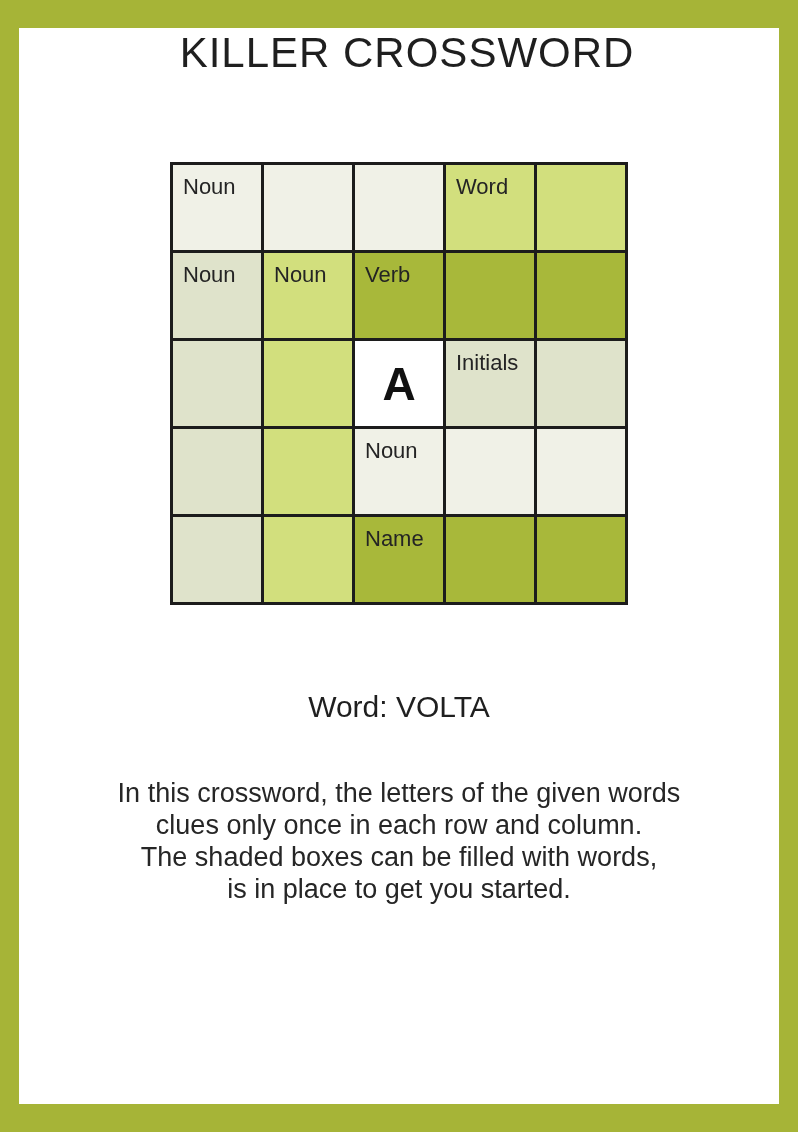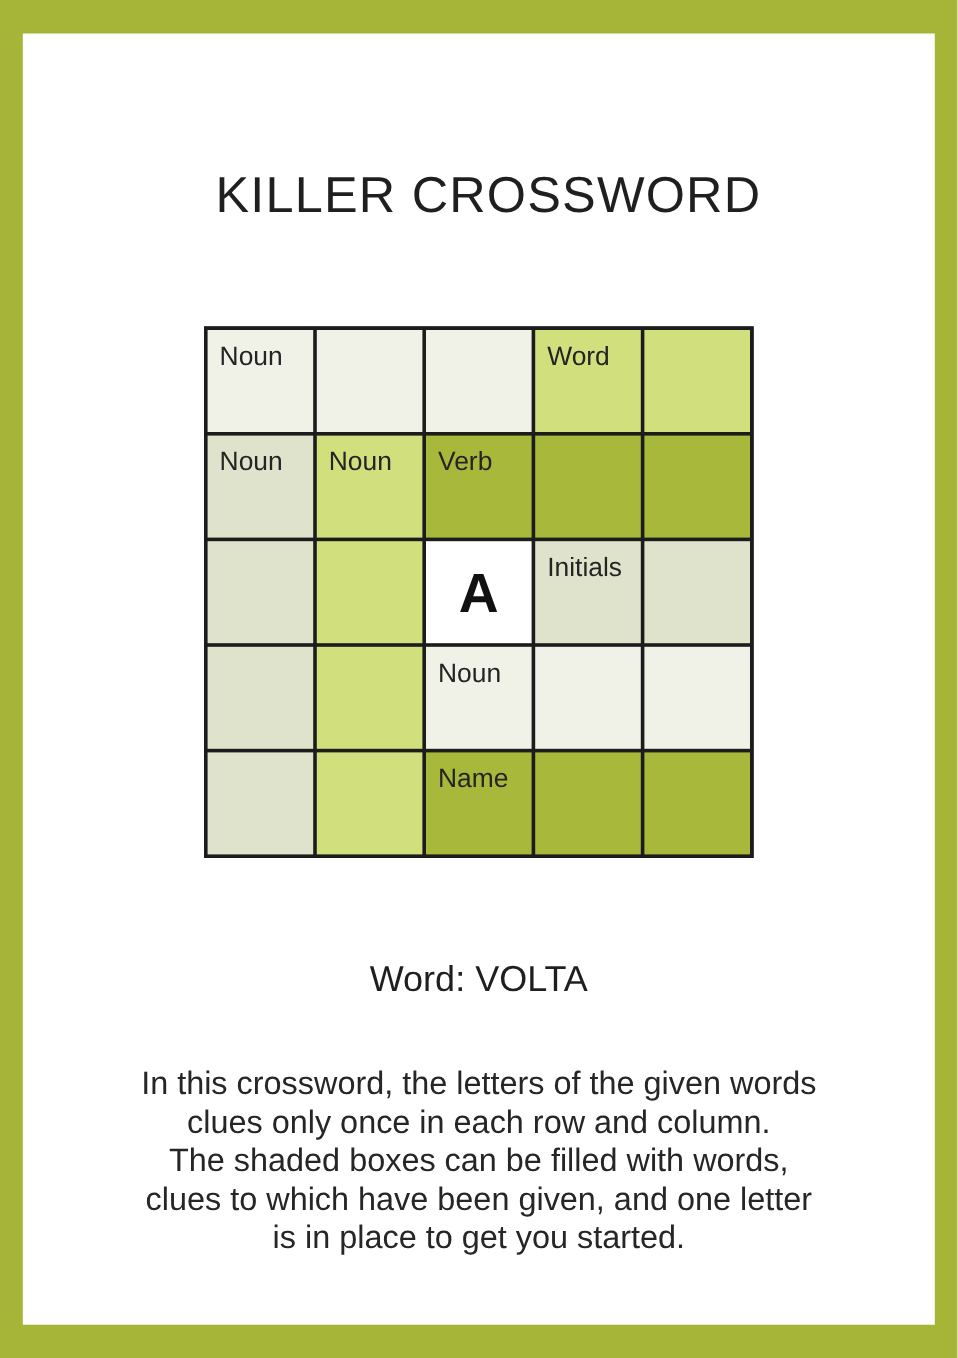--- a/index.html
+++ b/index.html
@@ -21,21 +21,20 @@
   .page {
     width: 798px;
     height: 1132px;
     border-style: solid;
     border-color: var(--frame);
     border-width: 28px 19px;
     background: #ffffff;
     overflow: hidden;
   }
   .page-title {
-    margin-top: 110px;
     text-align: center;
     font-size: 42px;
     line-height: 50px;
     font-weight: 400;
     letter-spacing: 1px;
     color: #1f1f1f;
     padding-left: 16px;
   }
   .grid-wrap {
     margin-top: 84px;
@@ -142,16 +141,15 @@
         <div class="cell shade-olive"></div>
       </div>
   </div>
 
   <div class="word-label">Word: VOLTA</div>
 
   <div class="instructions">
     <div>In this crossword, the letters of the given words</div>
     <div>clues only once in each row and column.</div>
     <div>The shaded boxes can be filled with words,</div>
-    <div>clues to which have been given, and one letter</div>
     <div>is in place to get you started.</div>
   </div>
 </div>
 
 </body></html>

